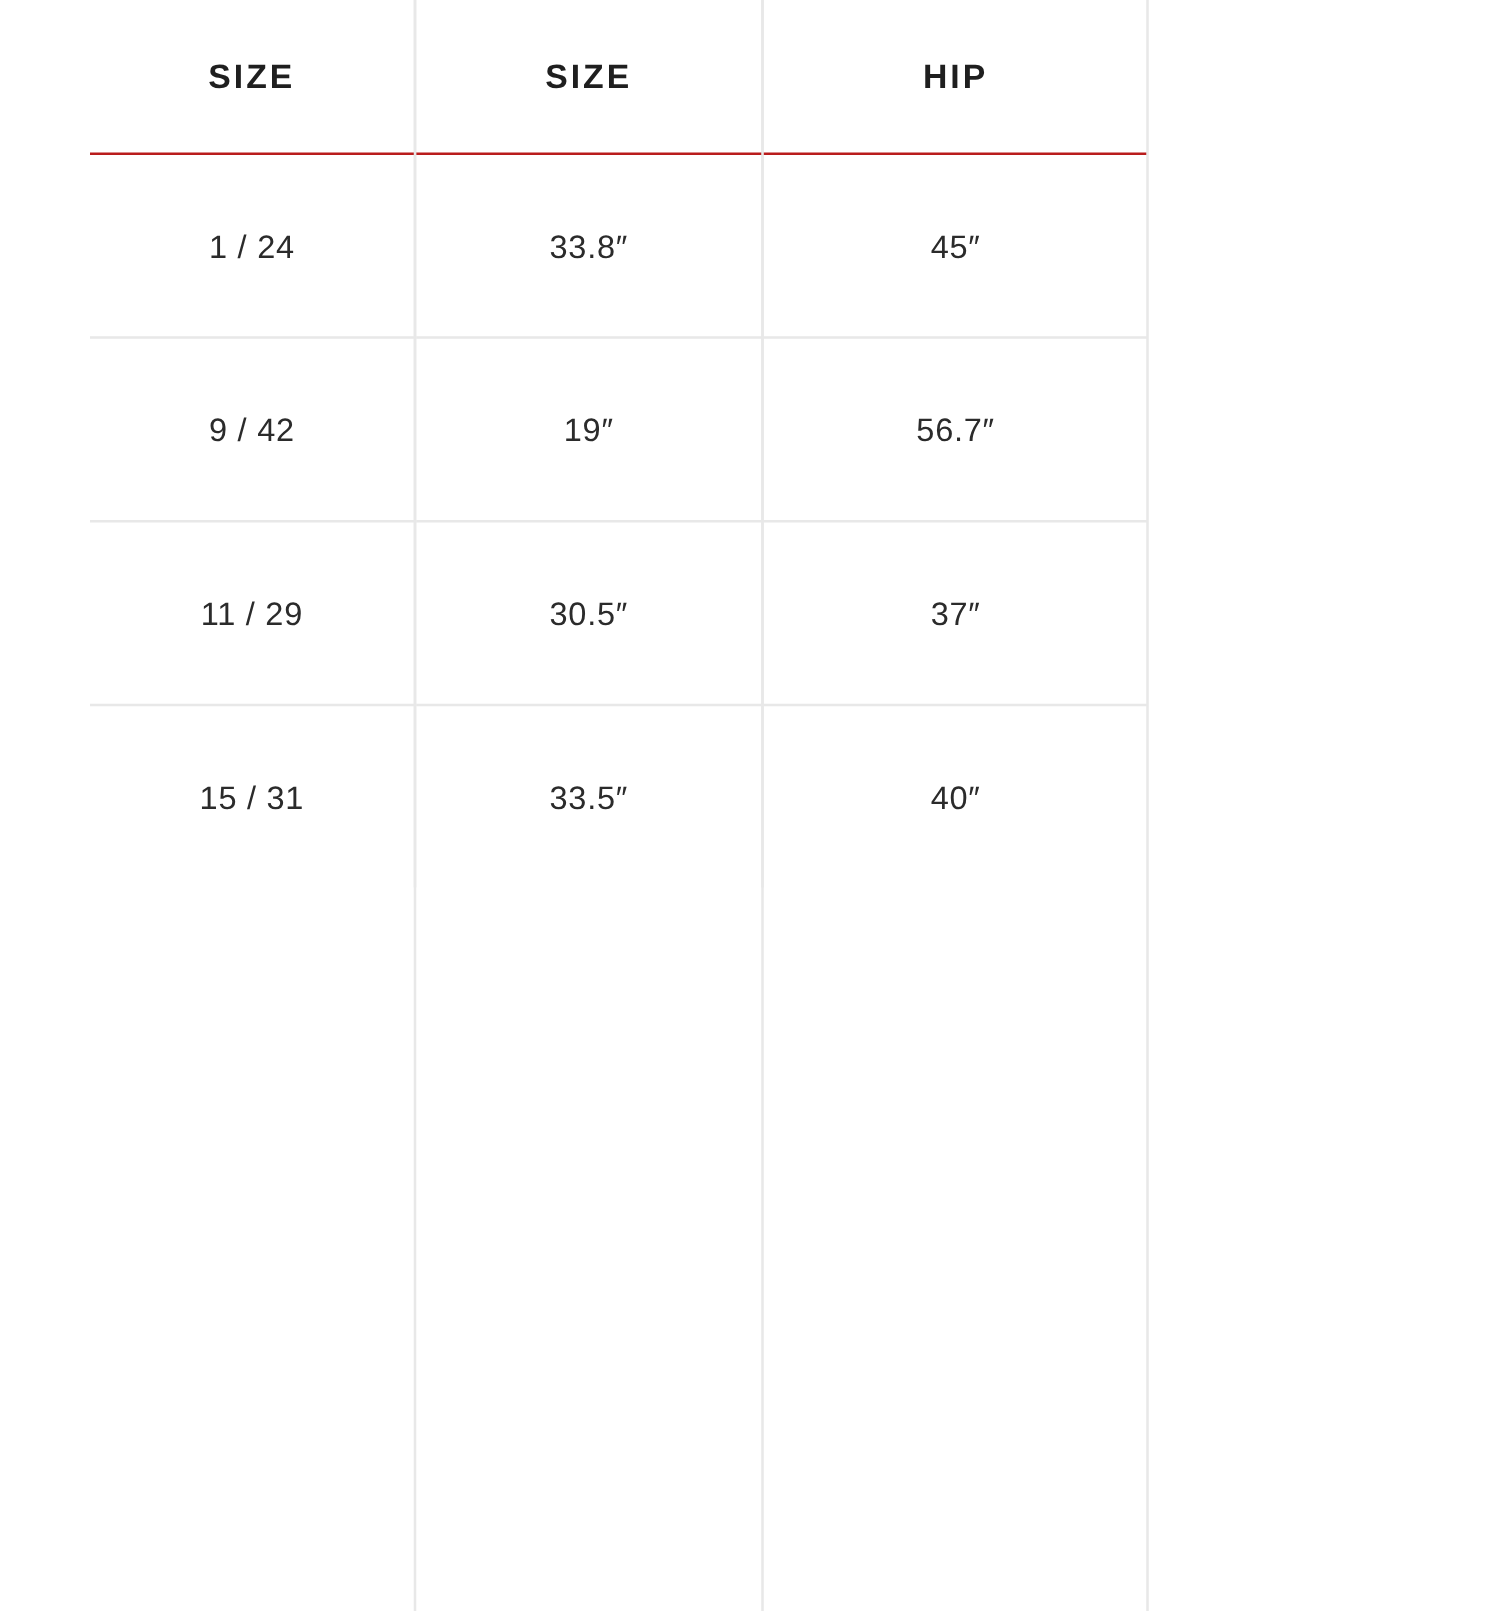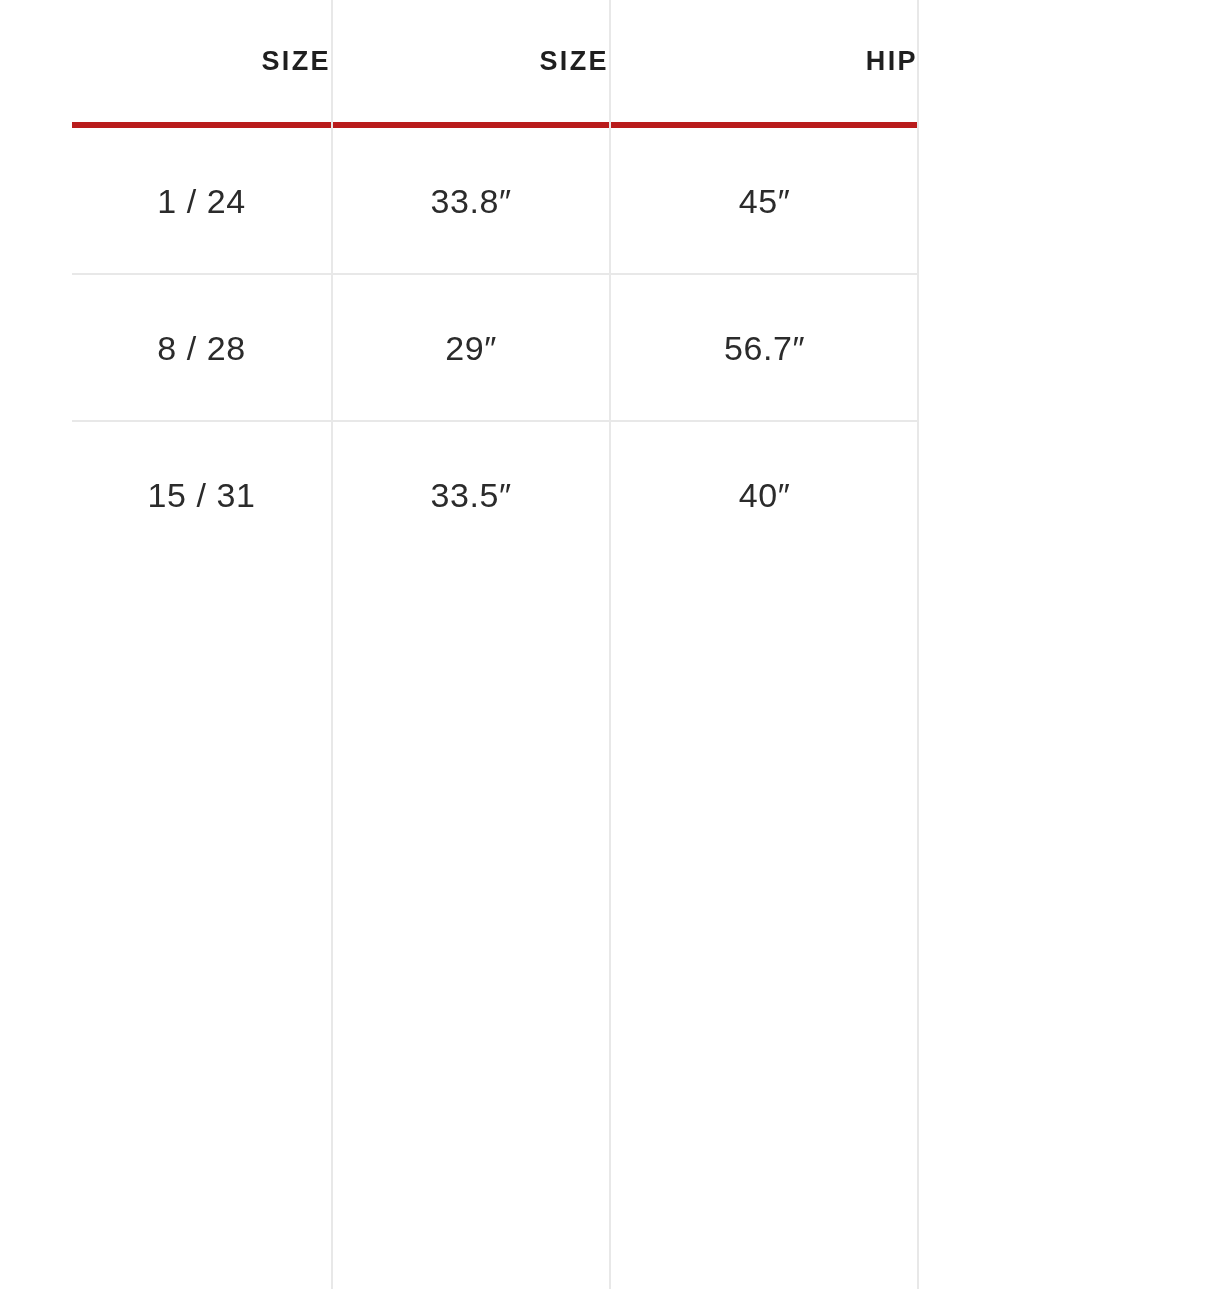--- a/index.html
+++ b/index.html
@@ -56,28 +56,27 @@
   }
 
   
   table.size-chart thead th {
     height: 122px;
     font-size: 27px;
     font-weight: bold;
     letter-spacing: 2.4px;
     color: #1f1f1f;
     line-height: 1;
-    border-bottom: 6px solid #b91c1c;
-    text-align: right;
+    border-bottom: 2px solid #b91c1c;
   }
 
   
   table.size-chart tbody td {
     height: 145px;
-    font-size: 34px;
+    font-size: 26px;
     font-weight: normal;
     letter-spacing: 0.6px;
     color: #2b2b2b;
     line-height: 1;
     border-bottom: 2px solid #e8e8e8;
   }
   table.size-chart tbody tr:last-child td {
     border-bottom: none;
   }
 
@@ -112,23 +111,28 @@
         <th>HIP</th>
       </tr>
     </thead>
     <tbody>
       <tr>
         <td>1 / 24</td>
         <td>33.8″</td>
         <td>45″</td>
       </tr>
       <tr>
-        <td>8 / 28</td>
-        <td>29″</td>
+        <td>9 / 42</td>
+        <td>19″</td>
         <td>56.7″</td>
+      </tr>
+      <tr>
+        <td>11 / 29</td>
+        <td>30.5″</td>
+        <td>37″</td>
       </tr>
       <tr>
         <td>15 / 31</td>
         <td>33.5″</td>
         <td>40″</td>
       </tr>
     </tbody>
   </table>
 
   <div class="rule-v v1"></div>

